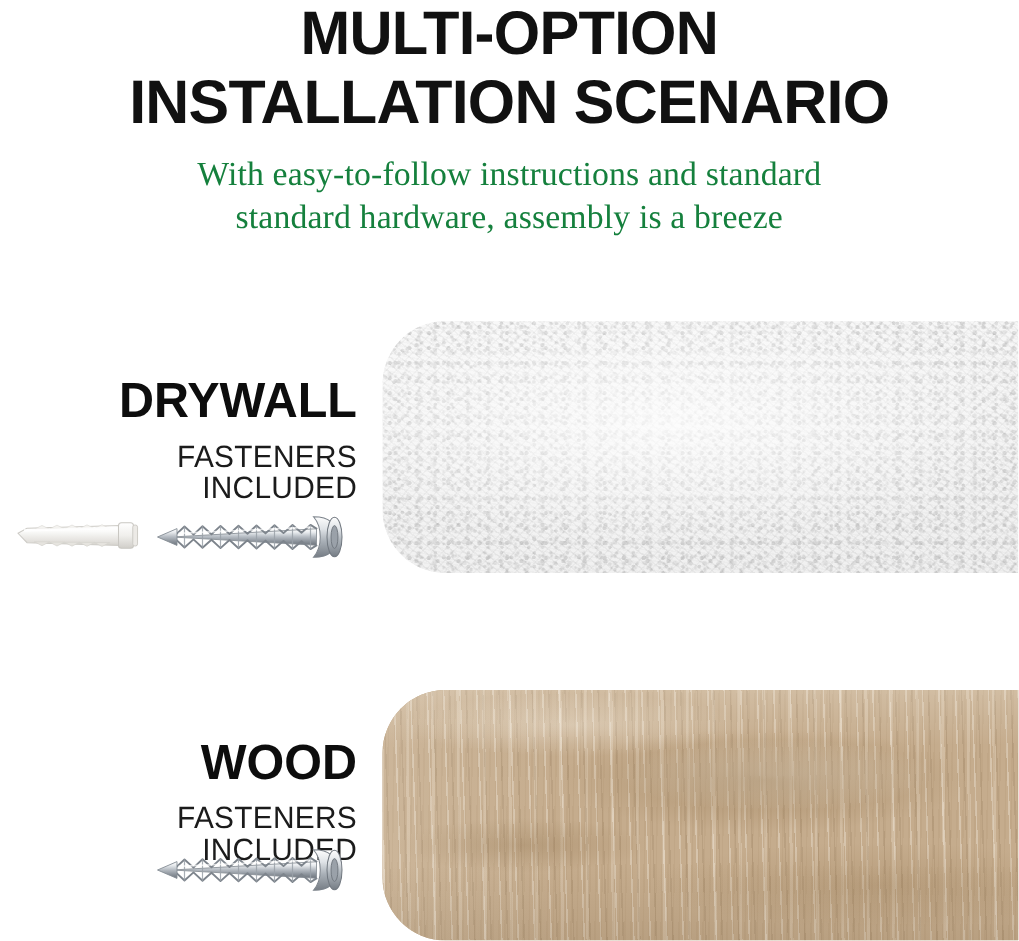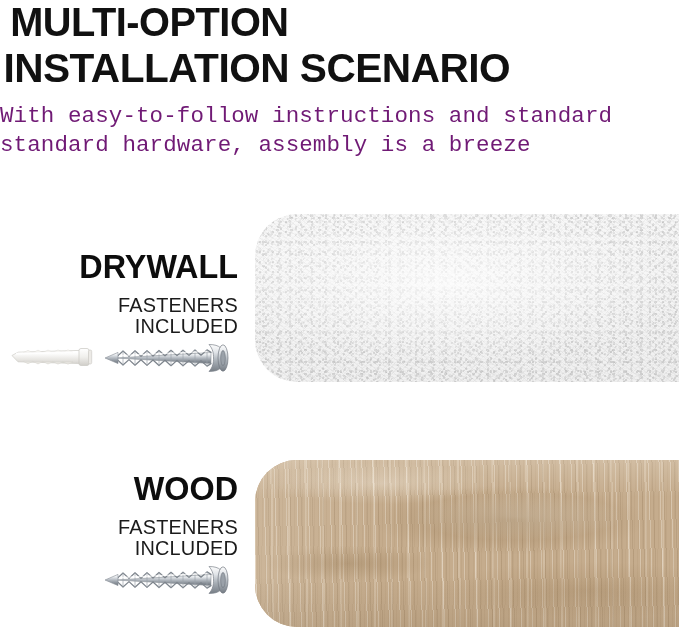--- a/index.html
+++ b/index.html
@@ -15,46 +15,46 @@
     font-family: "Liberation Sans", sans-serif;
     color: #111111;
   }
 
   
   .header {
     position: absolute;
     left: 0;
     top: 0;
     width: 679px;
-    text-align: left;
+    text-align: center;
   }
   .title-line {
     font-family: "Liberation Sans", sans-serif;
     font-weight: bold;
     color: #111111;
     letter-spacing: -0.5px;
     white-space: nowrap;
     line-height: 1.0;
   }
   .title-line-1 {
     font-size: 41px;
     transform: scaleX(0.97);
     margin-top: 2px;
   }
   .title-line-2 {
     font-size: 41px;
     transform: scaleX(0.99);
     margin-top: 5px;
   }
   .subtitle {
-    font-family: Liberation Mono, monospace;
+    font-family: Liberation Serif, serif;
     font-weight: 300;
     font-size: 22.5px;
     line-height: 1.28;
-    color: #701a75;
+    color: #15803d;
     margin-top: 13px;
     letter-spacing: 0.1px;
   }
   .subtitle span { display: block; }
 
   
   .section {
     position: absolute;
     left: 0;
     width: 679px;
@@ -64,21 +64,21 @@
 
   
   .labels {
     position: absolute;
     left: 0;
     width: 238px;
     text-align: right;
     box-sizing: border-box;
   }
   .section-drywall .labels { top: 36px; padding-left: 38px; }
-  .section-wood .labels    { top: 12px; padding-left: 34px; }
+  .section-wood .labels    { top: 31px; padding-left: 34px; }
 
   .mat-name {
     font-family: "Liberation Sans", sans-serif;
     font-weight: bold;
     font-size: 33px;
     line-height: 1.0;
     color: #0d0d0d;
     letter-spacing: 0px;
     transform: scaleX(0.98);
     transform-origin: right center;

